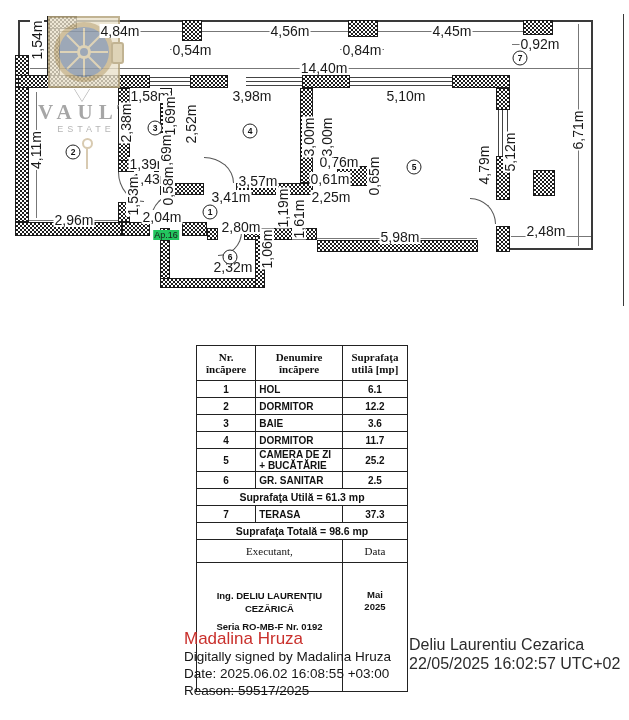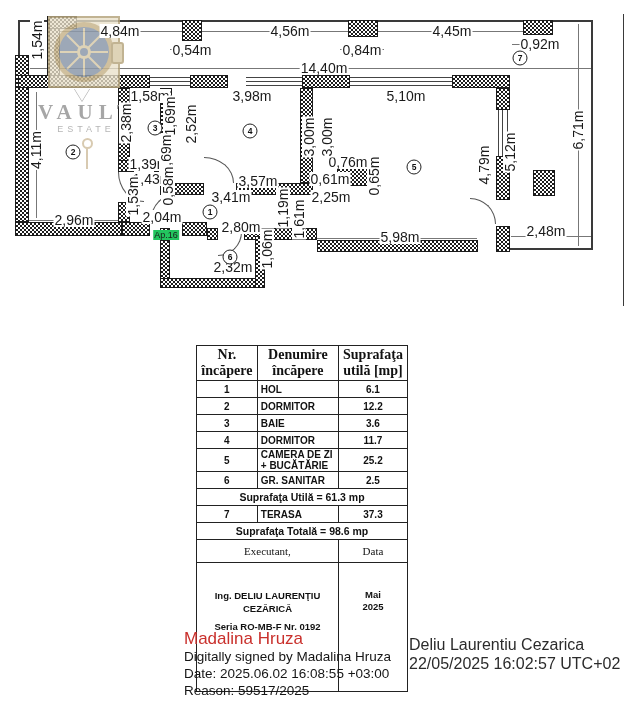--- a/index.html
+++ b/index.html
@@ -41,21 +41,21 @@
   .brand-sub{position:absolute;left:0;top:112px;width:96px;text-align:center;font-size:9px;
              letter-spacing:4px;color:#a9a9a9;}
   .key{position:absolute;left:44px;top:126px;width:7px;height:7px;border:2px solid #c6b28c;
        border-radius:50%;opacity:.8;}
   .key::after{content:"";position:absolute;left:2px;top:7px;width:2px;height:22px;background:#c6b28c;}
   
   .recap{position:absolute;left:196px;top:345px;width:212px;border-collapse:collapse;
          font-size:10px;color:#111;}
   .recap td{border:1px solid #222;padding:0 3px;vertical-align:middle;}
   .recap .title{font-weight:bold;text-align:center;font-size:11.5px;height:17px;letter-spacing:.3px;}
-  .recap .hdr{font-family:"Liberation Serif",serif;text-align:center;height:34px;font-size:14px;}
+  .recap .hdr{font-family:"Liberation Serif",serif;text-align:center;height:34px;font-size:11px;}
   .recap .num{text-align:center;font-weight:bold;width:56px;height:16px;}
   .recap .nm{font-weight:bold;width:86px;}
   .recap .ar{text-align:center;font-weight:bold;width:64px;}
   .recap .merged{font-weight:bold;text-align:center;height:16px;font-size:10.5px;}
   .recap .exec{font-family:"Liberation Serif",serif;text-align:center;height:22px;font-size:11px;}
   .recap .tall{height:128px;vertical-align:top;text-align:center;}
   .engname{margin-top:26px;font-weight:600;font-size:9.5px;line-height:13px;width:120px;
            margin-left:auto;margin-right:auto;}
   .seria{margin-top:6px;font-weight:bold;font-size:9.5px;}
   .maidate{margin-top:26px;font-weight:bold;font-size:9.5px;line-height:12px;width:30px;
@@ -169,21 +169,21 @@
       <span class="dim" style="left: 324px; top: 68px;">14,40m</span>
       <span class="dim" style="left: 150px; top: 96px;">1,58m</span>
       <span class="dim" style="left: 252px; top: 96px;">3,98m</span>
       <span class="dim" style="left: 406px; top: 96px;">5,10m</span>
       <span class="dim" style="left: 149px; top: 164px;">1,39m</span>
       <span class="dim" style="left: 152px; top: 179px;">1,43m</span>
       <span class="dim" style="left: 74px; top: 220px;">2,96m</span>
       <span class="dim" style="left: 162px; top: 217px;">2,04m</span>
       <span class="dim" style="left: 258px; top: 181px;">3,57m</span>
       <span class="dim" style="left: 330px; top: 179px; text-align: center;">0,61m</span>
-      <span class="dim" style="left: 348px; top: 162px;">0,76m</span>
+      <span class="dim" style="left: 339px; top: 162px;">0,76m</span>
       <span class="dim" style="left: 231px; top: 197px;">3,41m</span>
       <span class="dim" style="left: 331px; top: 197px;">2,25m</span>
       <span class="dim" style="left: 241px; top: 227px;">2,80m</span>
       <span class="dim" style="left: 233px; top: 267px;">2,32m</span>
       <span class="dim" style="left: 400px; top: 237px;">5,98m</span>
       <span class="dim" style="left: 546px; top: 231px;">2,48m</span>
       <span class="dim v" style="left: 37px; top: 40px;">1,54m</span>
       <span class="dim v" style="left: 36px; top: 150px;">4,11m</span>
       <span class="dim v" style="left: 126px; top: 123px;">2,38m</span>
       <span class="dim v" style="left: 170px; top: 116px;">1,69m</span>

